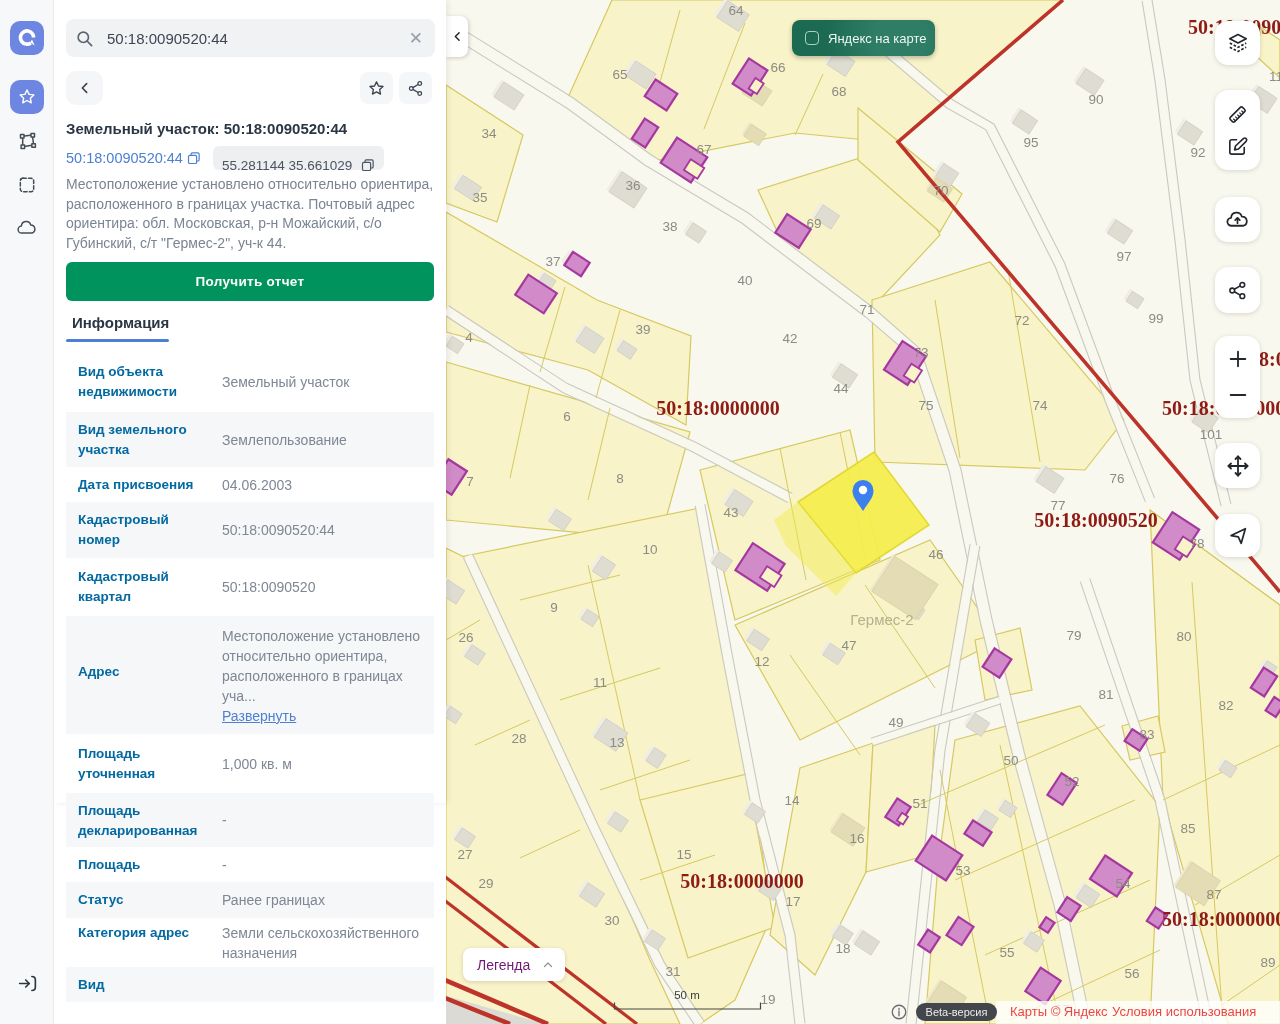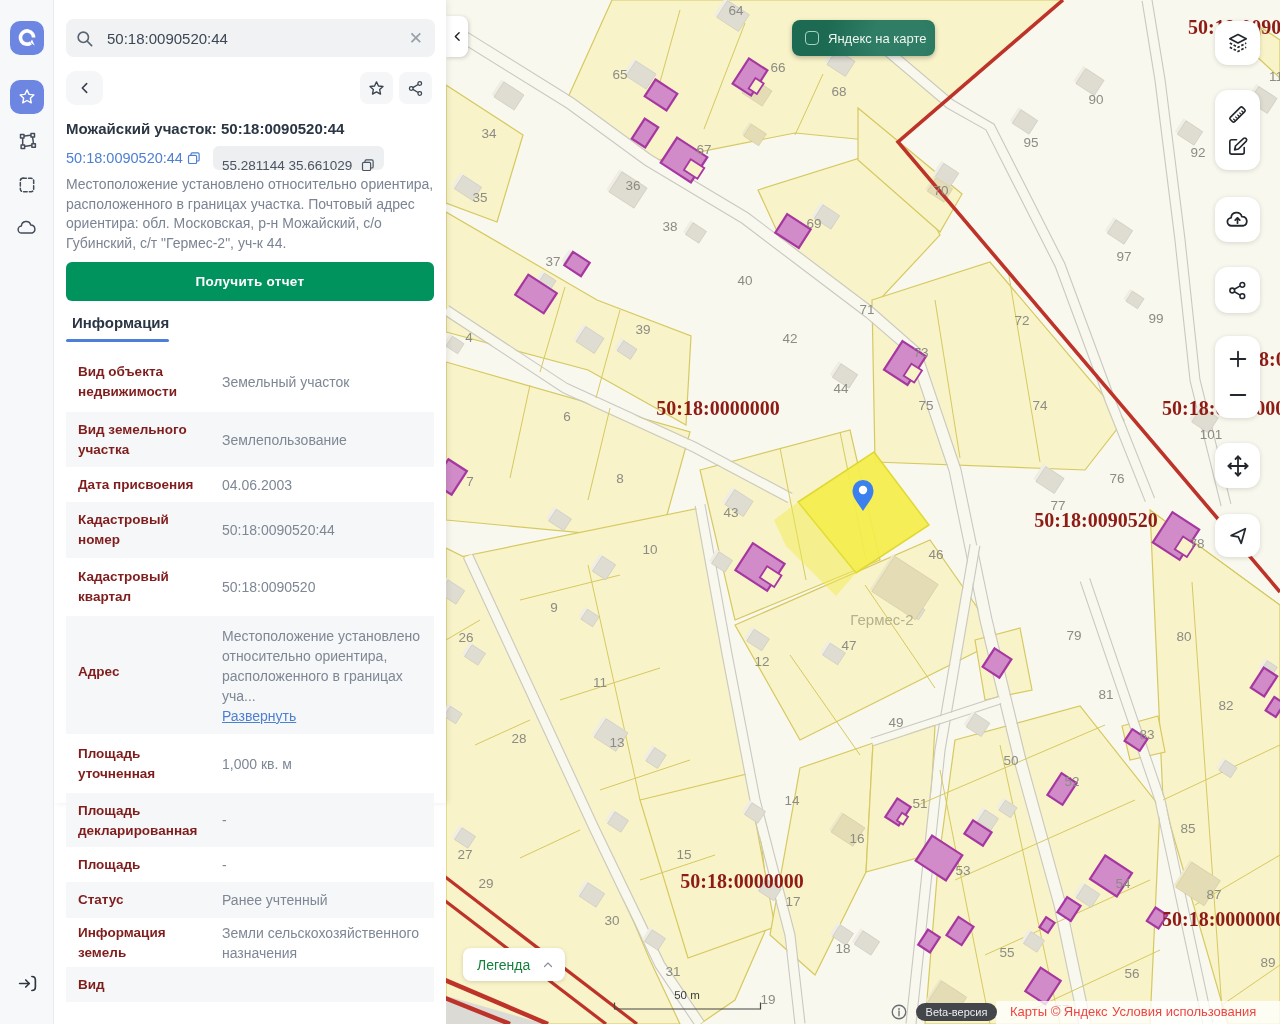--- a/index.html
+++ b/index.html
@@ -20,31 +20,31 @@
 .bluelink{position:absolute;left:0;top:4px;font-size:14.5px;color:#4d7fd2}
 .chip{position:absolute;left:147px;top:0;height:24px;background:#edeff1;border-radius:6px;display:flex;align-items:flex-start;white-space:nowrap;padding:12px 9px}
 .chip span{font-size:13.5px;color:#4a5462}
 .para{position:absolute;left:12px;top:175px;width:372px;font-size:14px;line-height:19.6px;color:#7b8493}
 .greenbtn{position:absolute;left:12px;top:262px;width:368px;height:39px;background:#00935d;border-radius:6px;color:#fff;font-size:13.5px;font-weight:600;display:flex;align-items:center;justify-content:center;letter-spacing:.3px}
 .tab{position:absolute;left:18px;top:314px;font-size:15px;font-weight:bold;color:#2b3645}
 .tabline{position:absolute;left:12px;top:339px;width:103px;height:3px;background:#4c80d8;border-radius:2px}
 .tbl{position:absolute;left:12px;top:352px;width:368px}
 .row{display:flex;padding-left:12px}
 .row.g{background:#f6f7f8}
-.row .lab{width:132px;font-size:13.5px;font-weight:600;color:#7f1d1d;line-height:20px;flex:none}
+.row .lab{width:132px;font-size:13.5px;font-weight:600;color:#0369a1;line-height:20px;flex:none}
 .row .val{font-size:14px;color:#7e8795;line-height:20px;padding-left:12px;padding-top:1px}
 .razv{color:#4d7fd2;text-decoration:underline}
 .map{position:absolute;left:446px;top:0;width:834px;height:1024px;overflow:hidden}
 .collapse{position:absolute;left:446px;top:16px;width:22px;height:41px;background:#fff;border-radius:0 8px 8px 0;box-shadow:1px 1px 4px rgba(0,0,0,.18);z-index:20;display:flex;align-items:center;justify-content:center}
 .torgi{position:absolute;left:792px;top:20px;width:143px;height:36px;border-radius:8px;background:radial-gradient(circle at 76% 48%, #2f7d64 0 24%, #1d6a52 68%);box-shadow:0 2px 5px rgba(0,0,0,.25);z-index:20;display:flex;align-items:center}
 .torgi .cb{width:14px;height:14px;border:1.6px solid #a9d2c2;border-radius:4px;margin-left:13px;flex:none}
 .torgi .lb{color:#eef7f2;font-size:13px;margin-left:9px;white-space:nowrap}
 .mbtn{position:absolute;left:1215px;width:45px;background:#fff;border-radius:13px;box-shadow:0 1px 5px rgba(0,0,0,.14);z-index:20;display:flex;flex-direction:column;align-items:center;justify-content:center}
 .legend{position:absolute;left:463px;top:948px;width:102px;height:33px;background:#fff;border-radius:8px;box-shadow:0 1px 4px rgba(0,0,0,.15);z-index:20;display:flex;align-items:center}
-.legend span{font-size:14px;color:#15803d;margin-left:14px}
+.legend span{font-size:14px;color:#701a75;margin-left:14px}
 .attr{position:absolute;left:996px;top:1001px;width:284px;height:23px;background:rgba(255,255,255,.78);z-index:18}
 .attrtext{position:absolute;top:1004px;font-size:13px;color:#ef4444;z-index:19}
 .beta{position:absolute;left:916px;top:1003px;width:81px;height:18px;background:#43464b;border-radius:9px;color:#ededee;font-size:11px;display:flex;align-items:center;justify-content:center;z-index:19}
 </style></head><body>
 
 <div class="rail">
  <div class="logo">
       <svg width="22" height="22" viewBox="0 0 24 24">
         <circle cx="12" cy="11.5" r="7.2" fill="none" stroke="#fff" stroke-width="4" stroke-dasharray="38 8" transform="rotate(55 12 11.5)"></circle>
         <path d="M15.5 16.5 L20.5 20.5 L17.5 13.5 Z" fill="#fff"></path>
@@ -106,21 +106,21 @@
       </div>
   <div class="sqbtn" style="left:333px">
         <svg width="17" height="17" viewBox="0 0 24 24" fill="none" stroke="#39424e" stroke-width="1.8">
           <circle cx="18" cy="5" r="2.6"></circle>
           <circle cx="6" cy="12" r="2.6"></circle>
           <circle cx="18" cy="19" r="2.6"></circle>
           <path d="M8.3 10.7l7.4-4.4M8.3 13.3l7.4 4.4"></path>
         </svg>
       </div>
  </div>
- <div class="title">Можайский участок: 50:18:0090520:44</div>
+ <div class="title">Земельный участок: 50:18:0090520:44</div>
  <div class="linkrow">
   <span class="bluelink">50:18:0090520:44</span>
   <svg style="position:absolute;left:120px;top:5px" width="15" height="15" viewBox="0 0 24 24" fill="none" stroke="#4d7fd2" stroke-width="1.9">
         <rect x="4" y="7" width="13" height="13" rx="2"></rect>
         <path d="M8 7V5a2 2 0 0 1 2-2h9a2 2 0 0 1 2 2v9a2 2 0 0 1-2 2h-2"></path>
       </svg>
   <div class="chip">
         <span>55.281144 35.661029</span>
    <svg style="margin-left:8px" width="15" height="15" viewBox="0 0 24 24" fill="none" stroke="#4a5462" stroke-width="1.9">
           <rect x="4" y="7" width="13" height="13" rx="2"></rect>
@@ -164,24 +164,24 @@
   <div class="row g" style="height:54px">
         <div class="lab" style="padding-top:8px">Площадь декларированная</div>
         <div class="val" style="padding-top:17px">-</div>
       </div>
   <div class="row" style="height:35px">
         <div class="lab" style="padding-top:8px">Площадь</div>
         <div class="val" style="padding-top:8px">-</div>
       </div>
   <div class="row g" style="height:36px">
         <div class="lab" style="padding-top:8px">Статус</div>
-        <div class="val" style="padding-top:8px">Ранее учтенный</div>
+        <div class="val" style="padding-top:8px">Ранее границах</div>
       </div>
   <div class="row" style="height:49px">
-        <div class="lab" style="padding-top:5px">Информация земель</div>
+        <div class="lab" style="padding-top:5px">Категория адрес</div>
         <div class="val" style="padding-top:5px">Земли сельскохозяйственного назначения</div>
       </div>
   <div class="row g" style="height:35px">
         <div class="lab" style="padding-top:8px">Вид</div>
         <div class="val"></div>
       </div>
  </div>
 </div>
 
 <div class="map">

